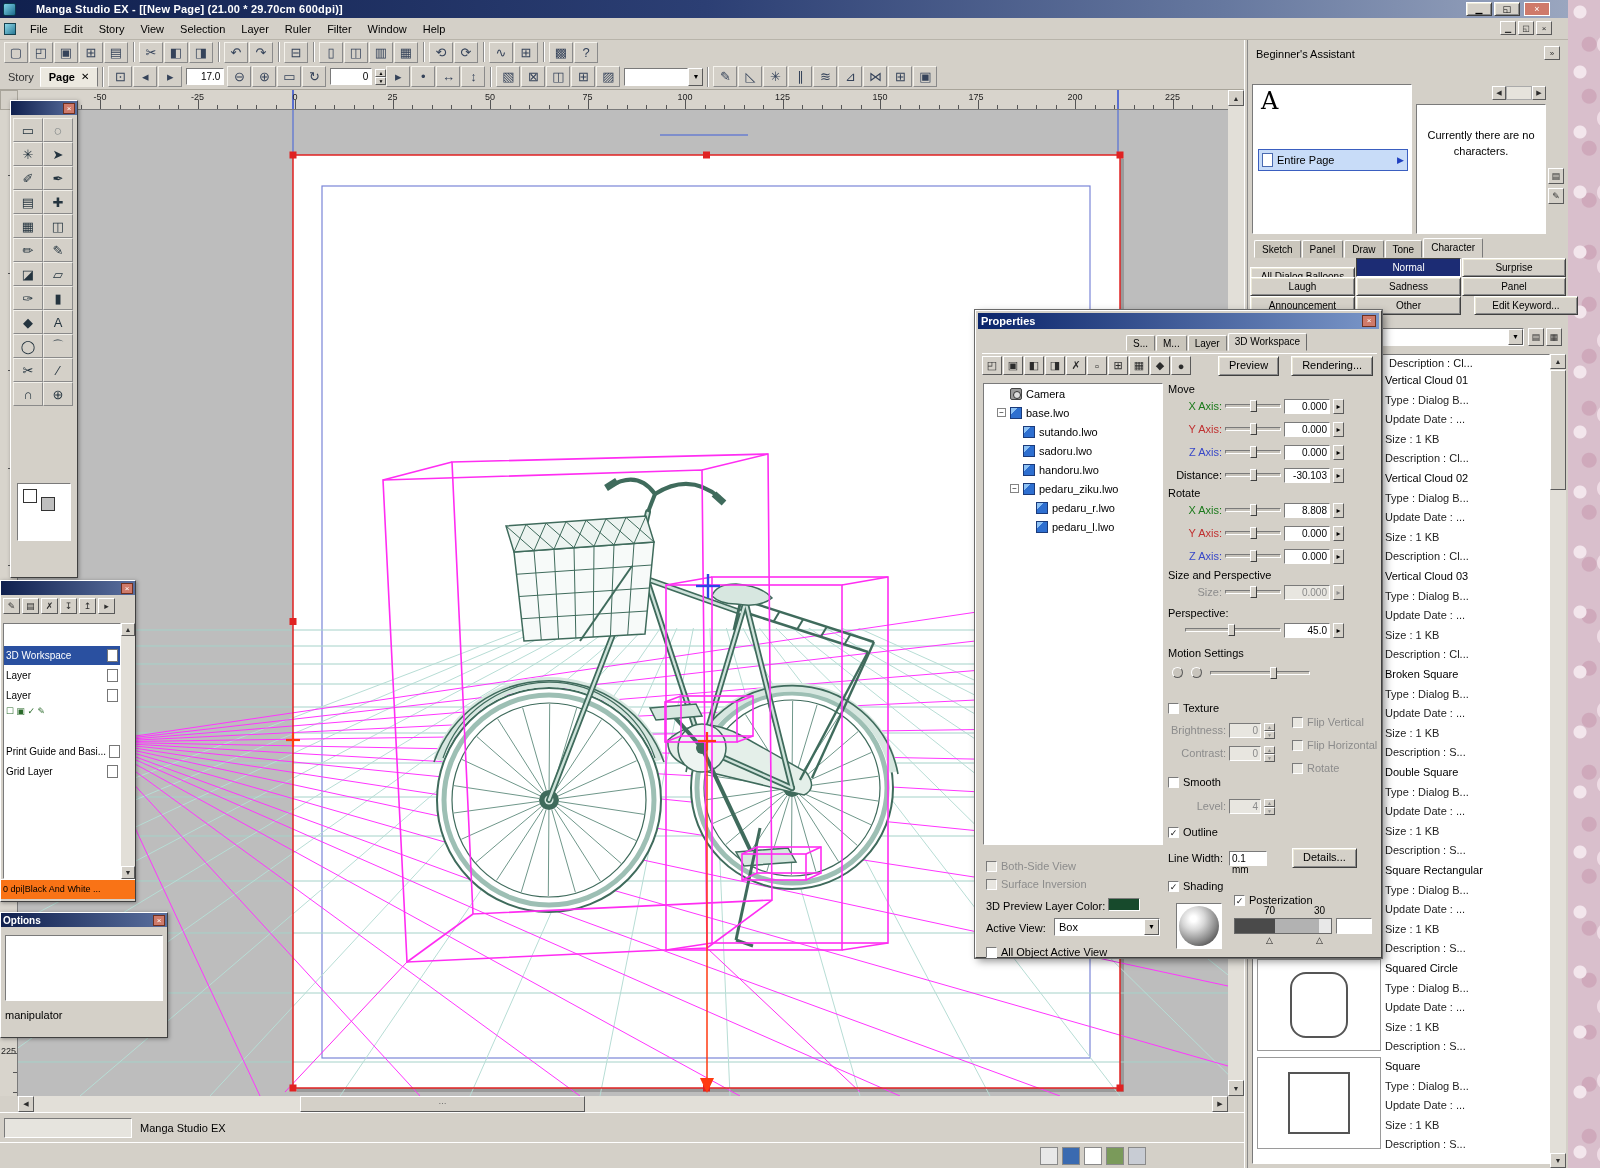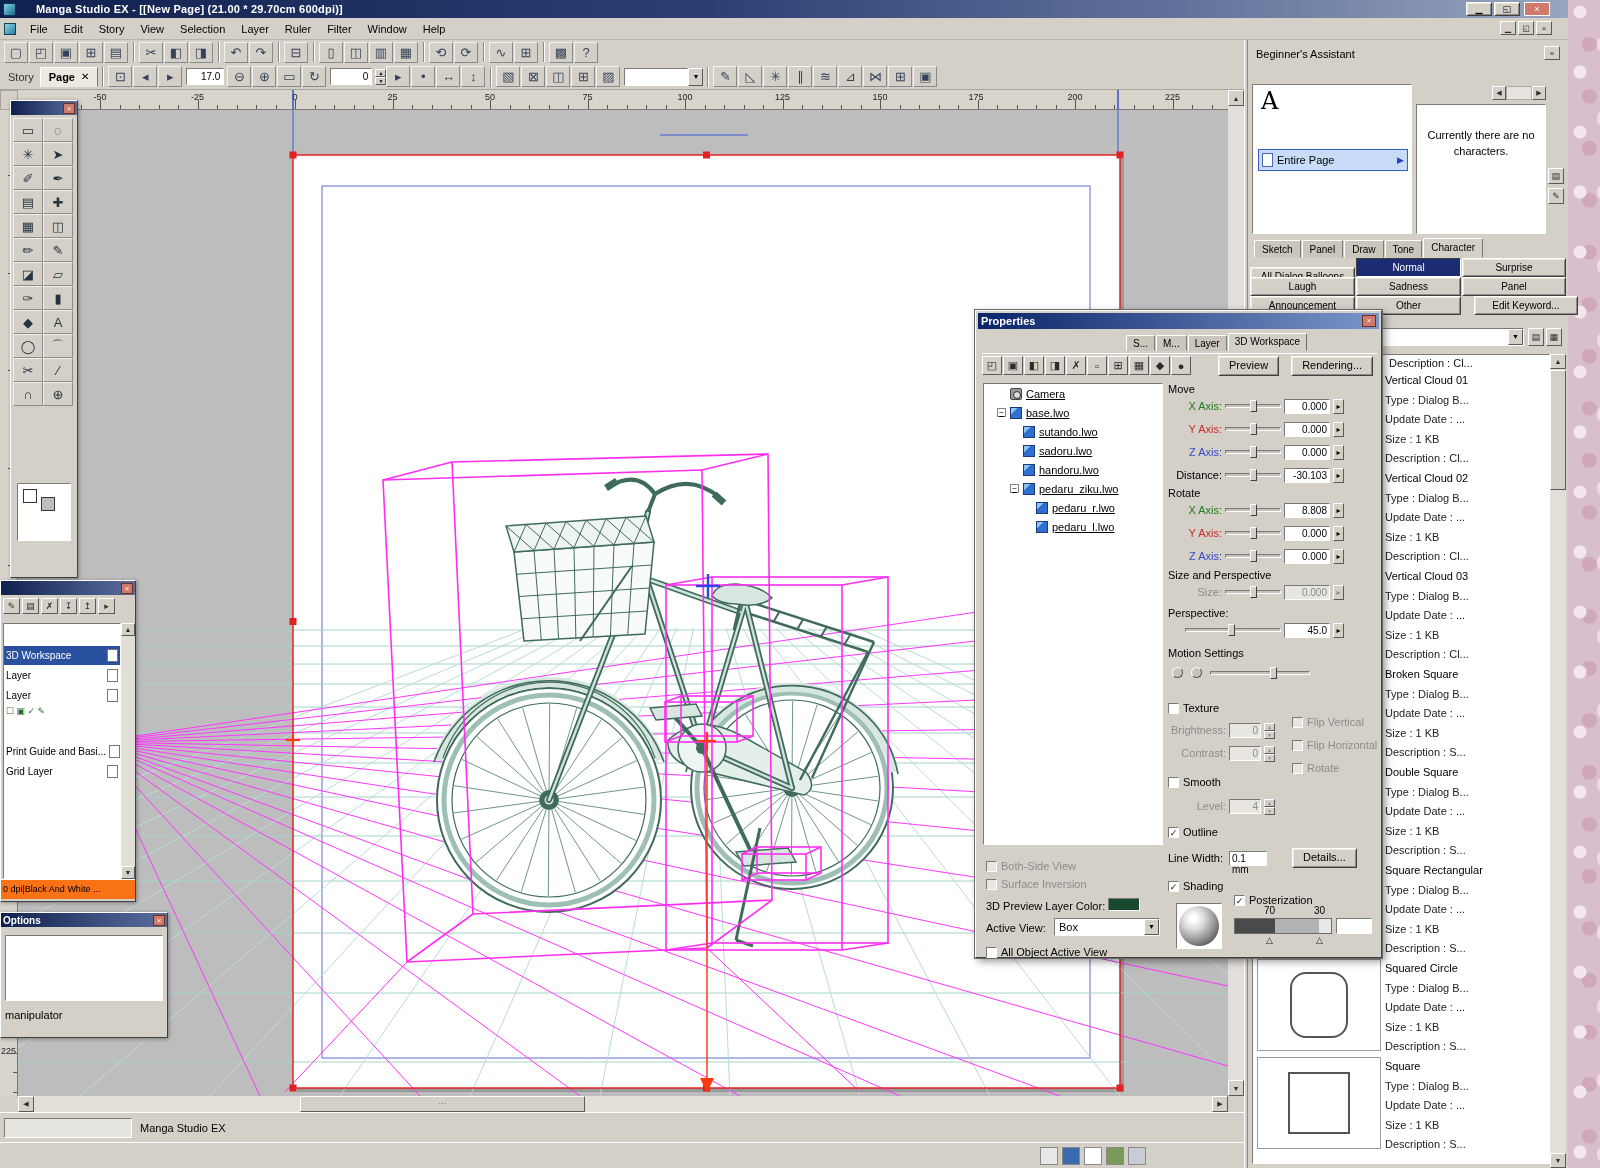--- a/index.html
+++ b/index.html
@@ -99,21 +99,21 @@
   #props-title { position:absolute; left:2px; top:2px; right:2px; height:16px; background:linear-gradient(90deg,#0a246a,#7a96c8); display:flex; align-items:center; justify-content:space-between; padding:0 3px; }
   #props-title .t { color:#fff; font-weight:bold; font-size:11px; }
   #props-close { width:14px; height:12px; background:#cf7a6a; border:1px solid #703020; color:#fff; font-size:8px; line-height:10px; text-align:center; }
   #props-tabs { position:absolute; left:150px; top:22px; height:18px; display:flex; align-items:flex-end; }
   .ptab { height:16px; padding:2px 6px 0 6px; font-size:10px; background:#cac6bc; border:1px solid; border-color:#fff #7a7a7a #cac6bc #fff; border-radius:2px 2px 0 0; margin-right:1px; white-space:nowrap; }
   .ptab.active { background:#d4d0c8; height:18px; border-color:#fff #6a6a6a #d4d0c8 #fff; }
   #props-toolbar { position:absolute; left:6px; top:42px; width:395px; height:24px; display:flex; align-items:center; border-top:1px solid #fff; }
   #props-toolbar .sbtn { width:20px; height:19px; font-size:11px; margin-right:1px; }
   .pbtn { height:20px; padding:2px 10px 0 10px; font-size:11px; text-align:center; background:#d4d0c8; border:1px solid; border-color:#fff #404040 #404040 #fff; box-shadow:inset 1px 1px 0 #ece9d8, inset -1px -1px 0 #8a8a8a; }
   #obj-tree { position:absolute; left:7px; top:72px; width:180px; height:462px; overflow:hidden; }
-  .trow { display:flex; align-items:center; gap:4px; height:19px; padding-left:2px; font-size:11px; white-space:nowrap;text-decoration:underline; }
+  .trow { display:flex; align-items:center; gap:4px; height:19px; padding-left:2px; font-size:11px; white-space:nowrap; }
   .exp { width:9px; height:9px; background:#fff; border:1px solid #848484; font-size:8px; line-height:7px; text-align:center; flex:none; }
   .ticon { width:12px; height:12px; flex:none; }
   .ticon.cube { background:linear-gradient(135deg,#8ec2f4 0 34%,#2e6fd0 34%); border:1px solid #1a3a7a; }
   .ticon.camera { background:#9a9a9a; border:1px solid #444; border-radius:2px; position:relative; }
   .ticon.camera::after { content:""; position:absolute; left:2px; top:2px; width:6px; height:6px; border-radius:50%; background:#dcdcdc; border:1px solid #333; }
   .psec { position:absolute; left:192px; font-size:11px; }
   .prow { position:absolute; left:192px; width:210px; height:18px; display:flex; align-items:center; gap:3px; }
   .plabel { width:54px; text-align:right; font-size:11px; flex:none; }
   .lx { color:#1c7a1c; } .ly { color:#c03030; } .lz { color:#3848c8; }
   .ptrack { width:56px; height:4px; background:#c6c2ba; border:1px solid; border-color:#7a7a7a #fff #fff #7a7a7a; position:relative; flex:none; }

